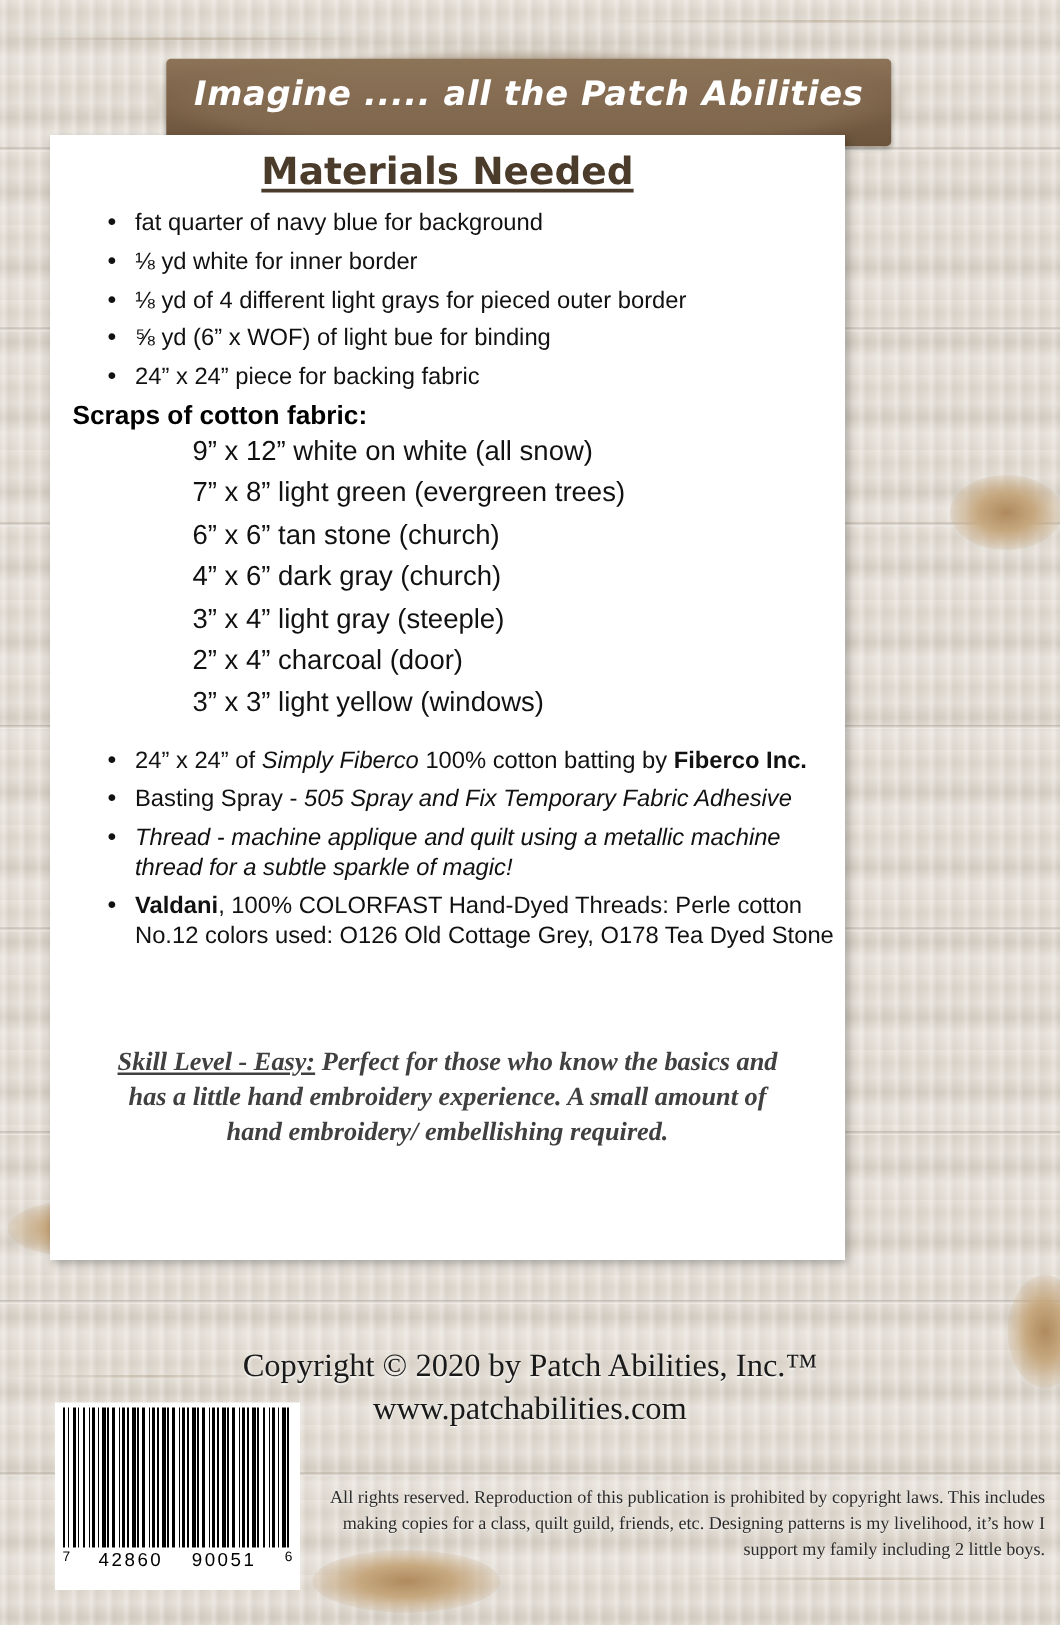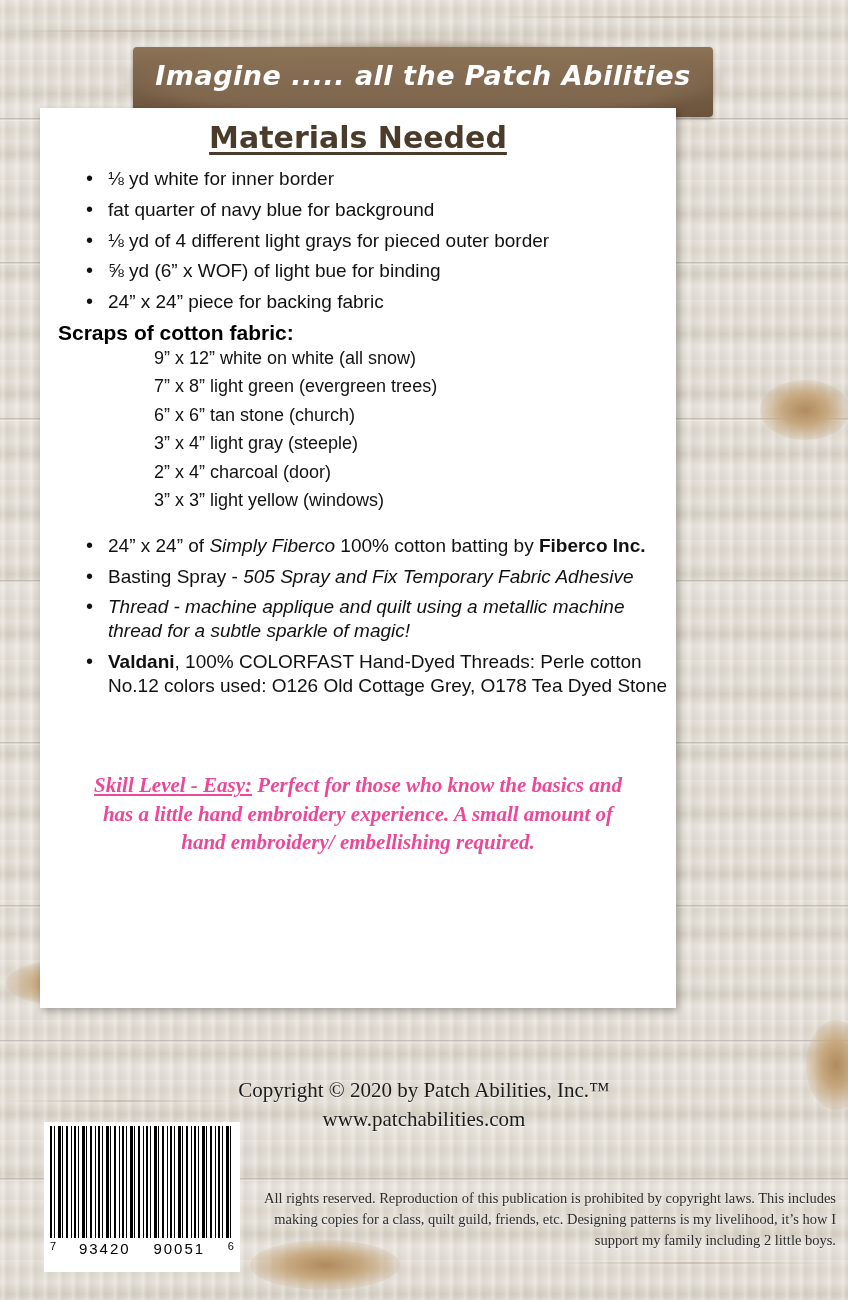--- a/index.html
+++ b/index.html
@@ -146,21 +146,21 @@
   .subhead {
     font-weight: bold;
     font-size: 21px;
     color: #000;
     margin: 6px 0 2px 18px;
   }
   .scrap-list {
     margin: 0;
     padding: 0;
     list-style: none;
-    font-size: 18px;
+    font-size: 22px;
     color: #111;
   }
   .scrap-list li {
     margin: 0 0 6px 0;
     padding-left: 114px;
     line-height: 1.25;
   }
 
   ul.bullets.second {
     margin-top: 22px;
@@ -168,35 +168,35 @@
   .ital { font-style: italic; }
   .bold { font-weight: bold; }
 
   .skill {
     margin: 74px 40px 0 40px;
     text-align: center;
     font-family: "Liberation Serif", serif;
     font-style: italic;
     font-weight: bold;
     font-size: 21px;
-    color: #ec4899;
+    color: #404040;
     line-height: 1.35;
   }
   .skill .lead {
     text-decoration: underline;
   }
 
   
   .copyright {
     position: absolute;
     left: 0;
     top: 1078px;
     width: 848px;
     text-align: center;
-    font-size: 21px;
+    font-size: 26px;
     color: #1a1a1a;
     font-family: "Liberation Serif", serif;
     text-shadow: 0 1px 1px rgba(255,255,255,0.75);
   }
   .copyright .line2 {
     display: block;
     margin-top: 4px;
   }
   .legal {
     position: absolute;
@@ -272,33 +272,34 @@
 
   <div class="banner">
     <span class="banner-text">Imagine ..... all the Patch Abilities</span>
   </div>
 
   <div class="card">
 
     <div class="card-title">Materials Needed</div>
 
     <ul class="bullets">
+      <li>fat quarter of navy blue for background</li>
       <li>⅛ yd white for inner border</li>
-      <li>fat quarter of navy blue for background</li>
       <li>⅛ yd of 4 different light grays for pieced outer border</li>
       <li>⅝ yd (6” x WOF) of light bue for binding</li>
       <li>24” x 24” piece for backing fabric</li>
     </ul>
 
     <div class="subhead">Scraps of cotton fabric:</div>
 
     <ul class="scrap-list">
       <li>9” x 12” white on white (all snow)</li>
       <li>7” x 8” light green (evergreen trees)</li>
       <li>6” x 6” tan stone (church)</li>
+      <li>4” x 6” dark gray (church)</li>
       <li>3” x 4” light gray (steeple)</li>
       <li>2” x 4” charcoal (door)</li>
       <li>3” x 3” light yellow (windows)</li>
     </ul>
 
     <ul class="bullets second">
       <li><span>24” x 24” of </span><span class="ital">Simply Fiberco</span><span> 100% cotton batting by </span><span class="bold">Fiberco Inc.</span></li>
       <li><span>Basting Spray - </span><span class="ital">505 Spray and Fix Temporary Fabric Adhesive</span></li>
       <li><span class="ital">Thread - machine applique and quilt using a metallic machine thread for a subtle sparkle of magic!</span></li>
       <li><span class="bold">Valdani</span><span>, 100% COLORFAST Hand-Dyed Threads: Perle cotton No.12 colors used: O126 Old Cottage Grey, O178 Tea Dyed Stone</span></li>
@@ -313,19 +314,19 @@
     <span>Copyright © 2020 by Patch Abilities, Inc.™</span>
     <span class="line2">www.patchabilities.com</span>
   </div>
 
   <div class="legal">All rights reserved.  Reproduction of this publication is prohibited by copyright laws.  This includes making copies for a class, quilt guild, friends, etc.  Designing patterns is my livelihood, it’s how I support my family including 2 little boys.</div>
 
   <div class="barcode-box">
     <div class="bars"></div>
     <div class="barcode-digits">
       <span class="small">7</span>
-      <span class="mid">93420</span>
+      <span class="mid">42860</span>
       <span class="mid">90051</span>
       <span class="small">6</span>
     </div>
   </div>
 
 </div>
 
 </body></html>

